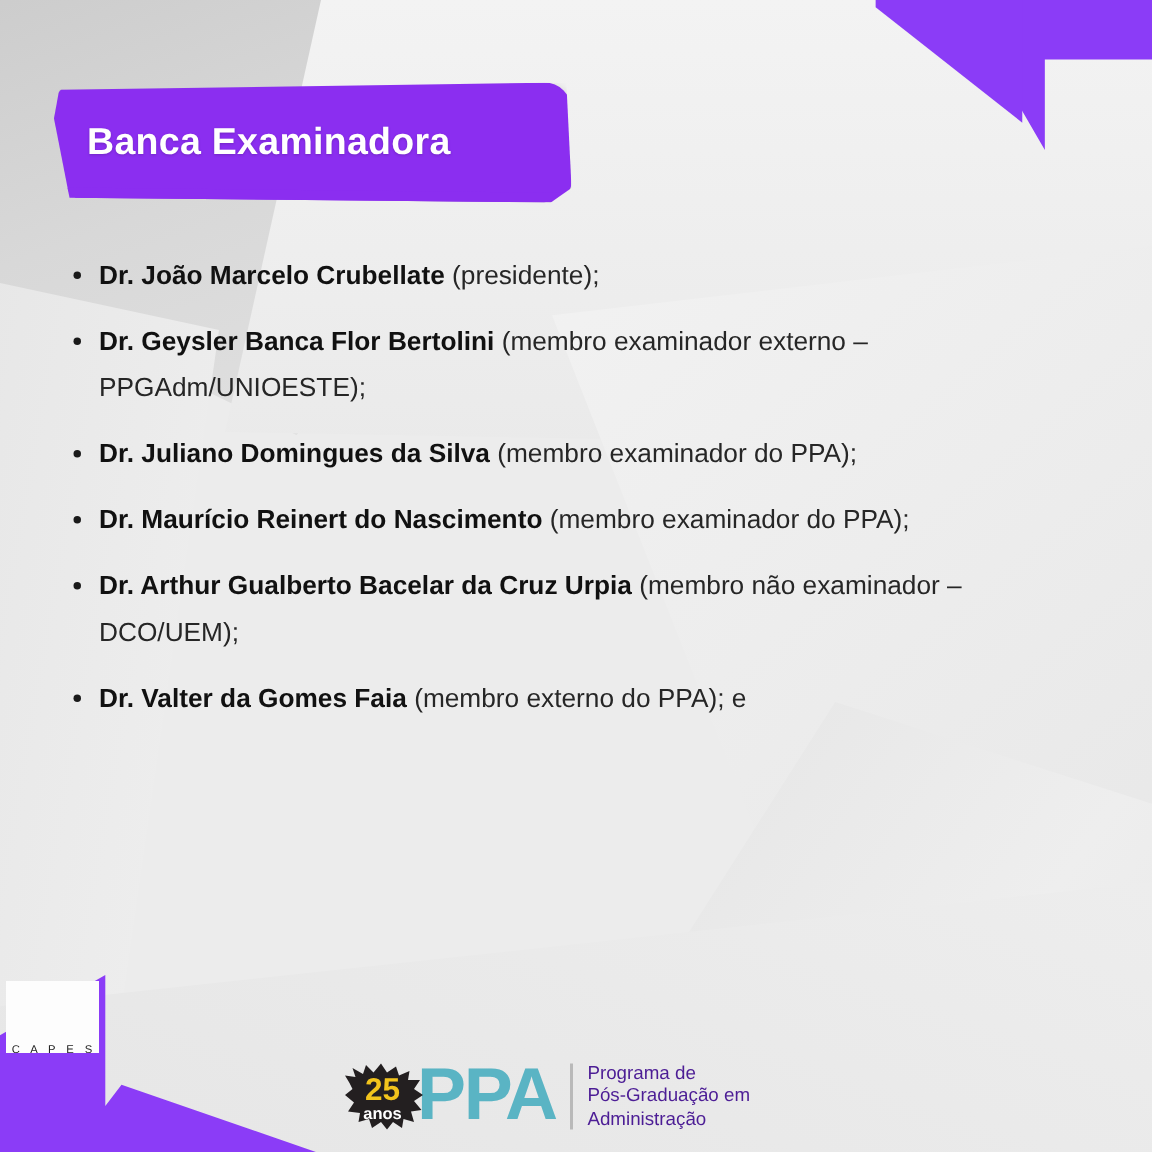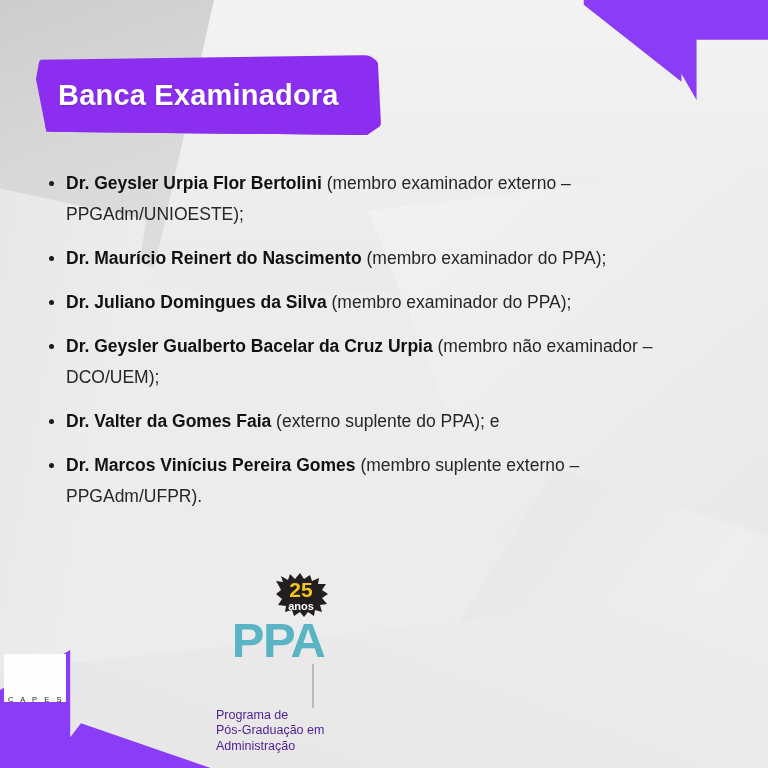--- a/index.html
+++ b/index.html
@@ -102,21 +102,21 @@
     position:absolute; left:0; right:0; bottom:-6px; height:16px;
     background:#8b2ef0;
     border-radius:0 0 22px 26px;
     clip-path:polygon(2% 0, 98% 22%, 92% 100%, 6% 80%);
   }
   .banner-title {
     position:absolute;
     left:22px; top:50%;
     transform:translateY(-50%);
     color:#ffffff;
-    font-size:29px;
+    font-size:25px;
     font-weight:bold;
     letter-spacing:.2px;
     white-space:nowrap;
     text-shadow:0 1px 2px rgba(0,0,0,.18);
   }
 
   
   .member-list {
     position:absolute;
     top:168px; left:44px;
@@ -166,24 +166,23 @@
     font-size:7.5px;
     letter-spacing:2.6px;
     color:#1c1c1c;
     margin-top:1px;
     padding-left:2px;
   }
 
   
   .ppa-logo {
     position:absolute;
-    left:216px; bottom:14px;
+    left:228px; bottom:14px;
     display:flex;
-    align-items:flex-end;
-    flex-direction:column;
+    align-items:center;
   }
   .anos-badge {
     position:relative;
     width:56px; height:46px;
     margin-right:-6px;
     z-index:2;
   }
   .anos-badge svg { display:block; width:56px; height:46px; }
 
   .ppa-word {
@@ -226,42 +225,42 @@
 
   <div class="deco-bottom-left"></div>
 
   <div class="banner-wrap">
     <div class="banner-shape"></div>
     <div class="banner-title">Banca Examinadora</div>
   </div>
 
   <ul class="member-list">
     <li class="member-item">
-      <span class="member-name">Dr. Geysler Urpia Flor Bertolini</span>
+      <span class="member-name">Dr. João Marcelo Crubellate</span>
+      <span class="member-role">(presidente);</span>
+    </li>
+    <li class="member-item">
+      <span class="member-name">Dr. Geysler Banca Flor Bertolini</span>
       <span class="member-role">(membro examinador externo – PPGAdm/UNIOESTE);</span>
+    </li>
+    <li class="member-item">
+      <span class="member-name">Dr. Juliano Domingues da Silva</span>
+      <span class="member-role">(membro examinador do PPA);</span>
     </li>
     <li class="member-item">
       <span class="member-name">Dr. Maurício Reinert do Nascimento</span>
       <span class="member-role">(membro examinador do PPA);</span>
     </li>
     <li class="member-item">
-      <span class="member-name">Dr. Juliano Domingues da Silva</span>
-      <span class="member-role">(membro examinador do PPA);</span>
-    </li>
-    <li class="member-item">
-      <span class="member-name">Dr. Geysler Gualberto Bacelar da Cruz Urpia</span>
+      <span class="member-name">Dr. Arthur Gualberto Bacelar da Cruz Urpia</span>
       <span class="member-role">(membro não examinador – DCO/UEM);</span>
     </li>
     <li class="member-item">
       <span class="member-name">Dr. Valter da Gomes Faia</span>
-      <span class="member-role">(externo suplente do PPA); e</span>
-    </li>
-    <li class="member-item">
-      <span class="member-name">Dr. Marcos Vinícius Pereira Gomes</span>
-      <span class="member-role">(membro suplente externo – PPGAdm/UFPR).</span>
+      <span class="member-role">(membro externo do PPA); e</span>
     </li>
   </ul>
 
   <div class="capes-logo">
     <svg class="capes-mark" viewBox="0 0 56 30">
       <g fill="none" stroke="#2a9aa8" stroke-width="1.1">
         <ellipse cx="28" cy="15" rx="24" ry="8.5"></ellipse>
         <ellipse cx="28" cy="15" rx="20" ry="11" transform="rotate(-18 28 15)"></ellipse>
         <path d="M10 22 C 4 12, 18 2, 34 3 C 44 3.6, 50 8, 51 13"></path>
         <path d="M34 2.5 C 30 5.5, 27 9, 26.5 13"></path>

